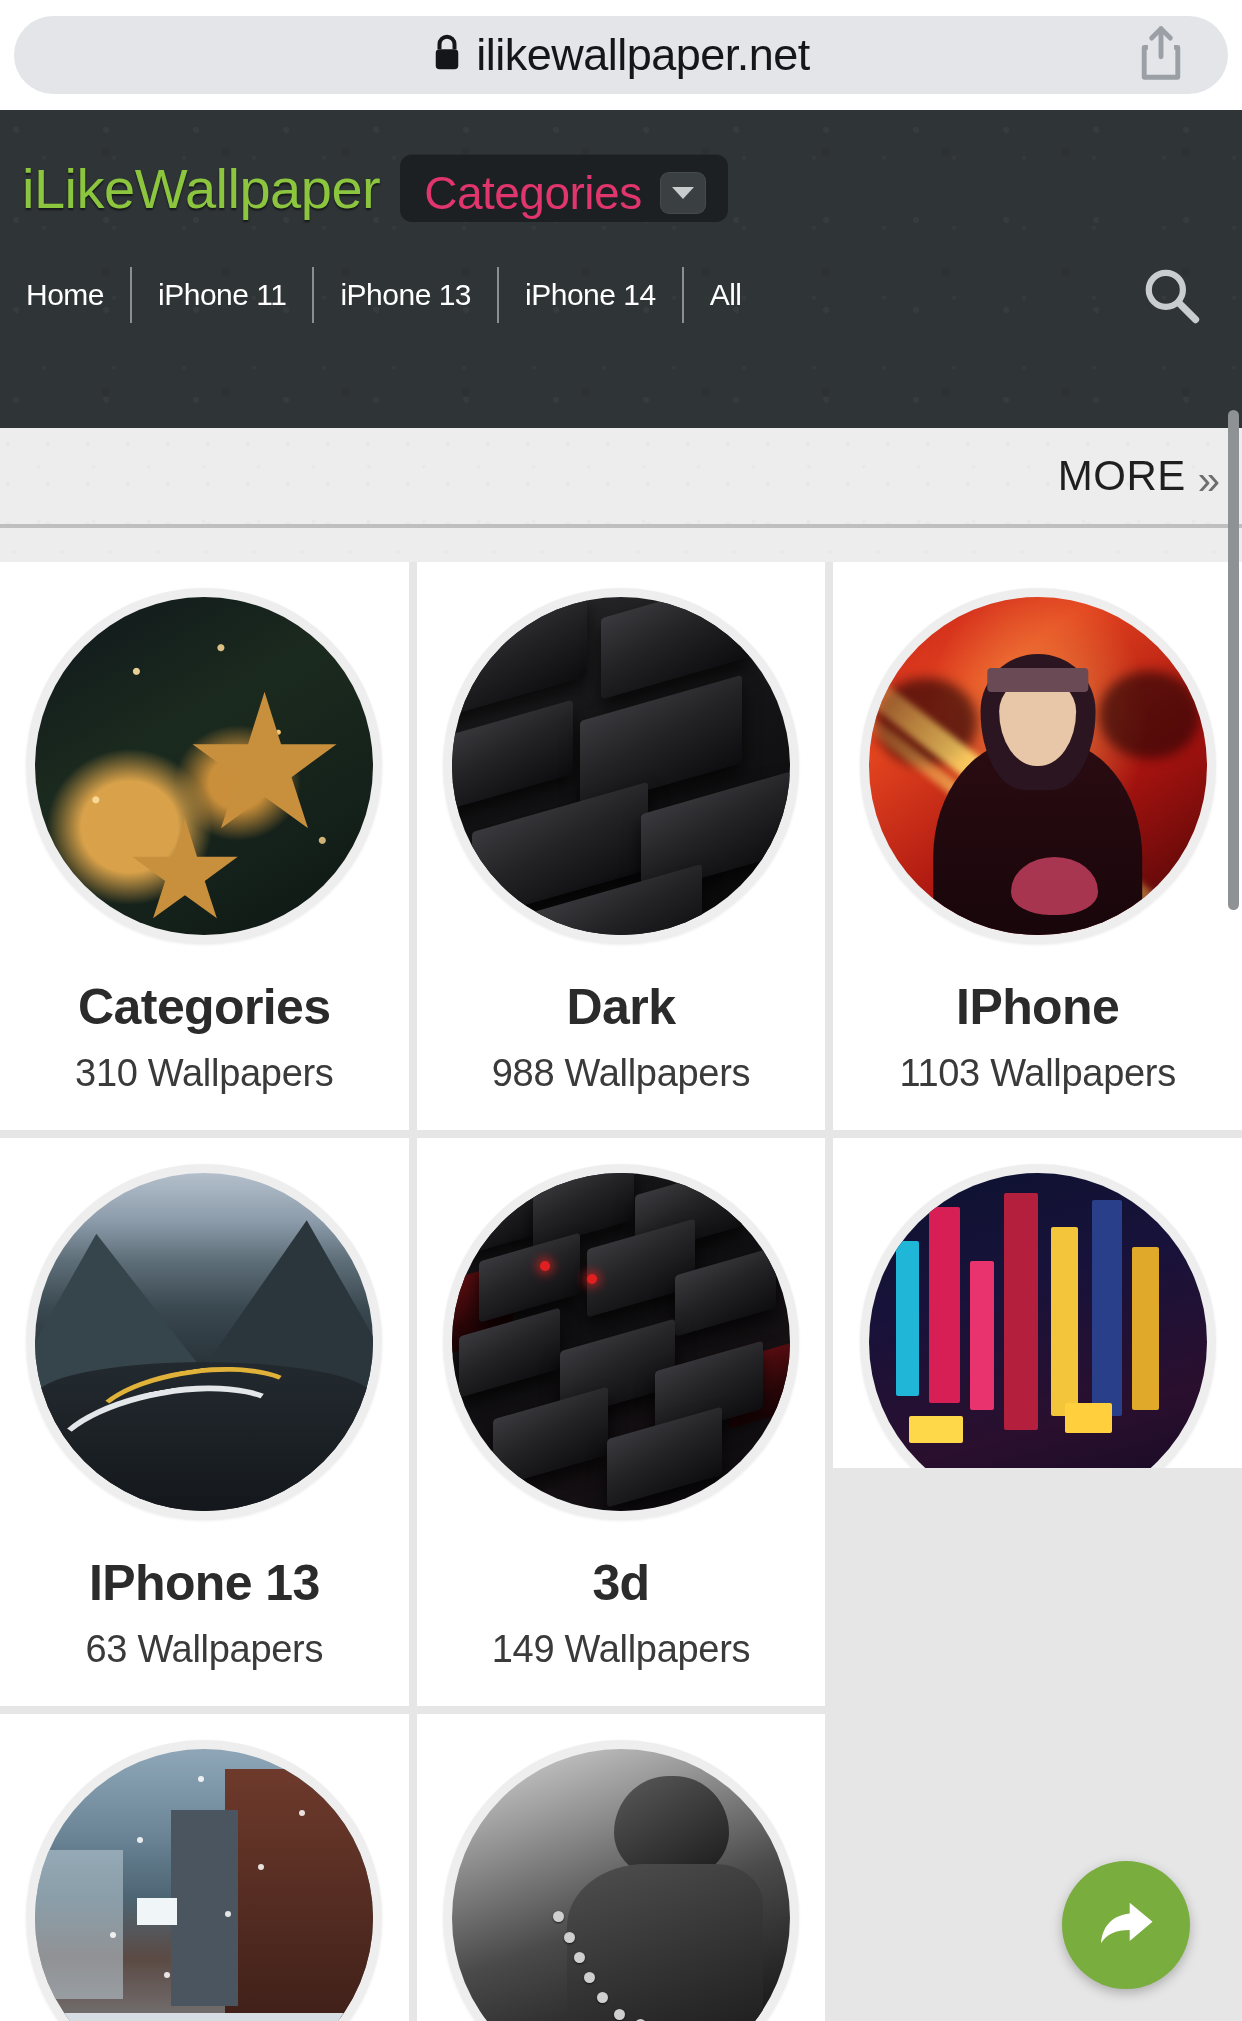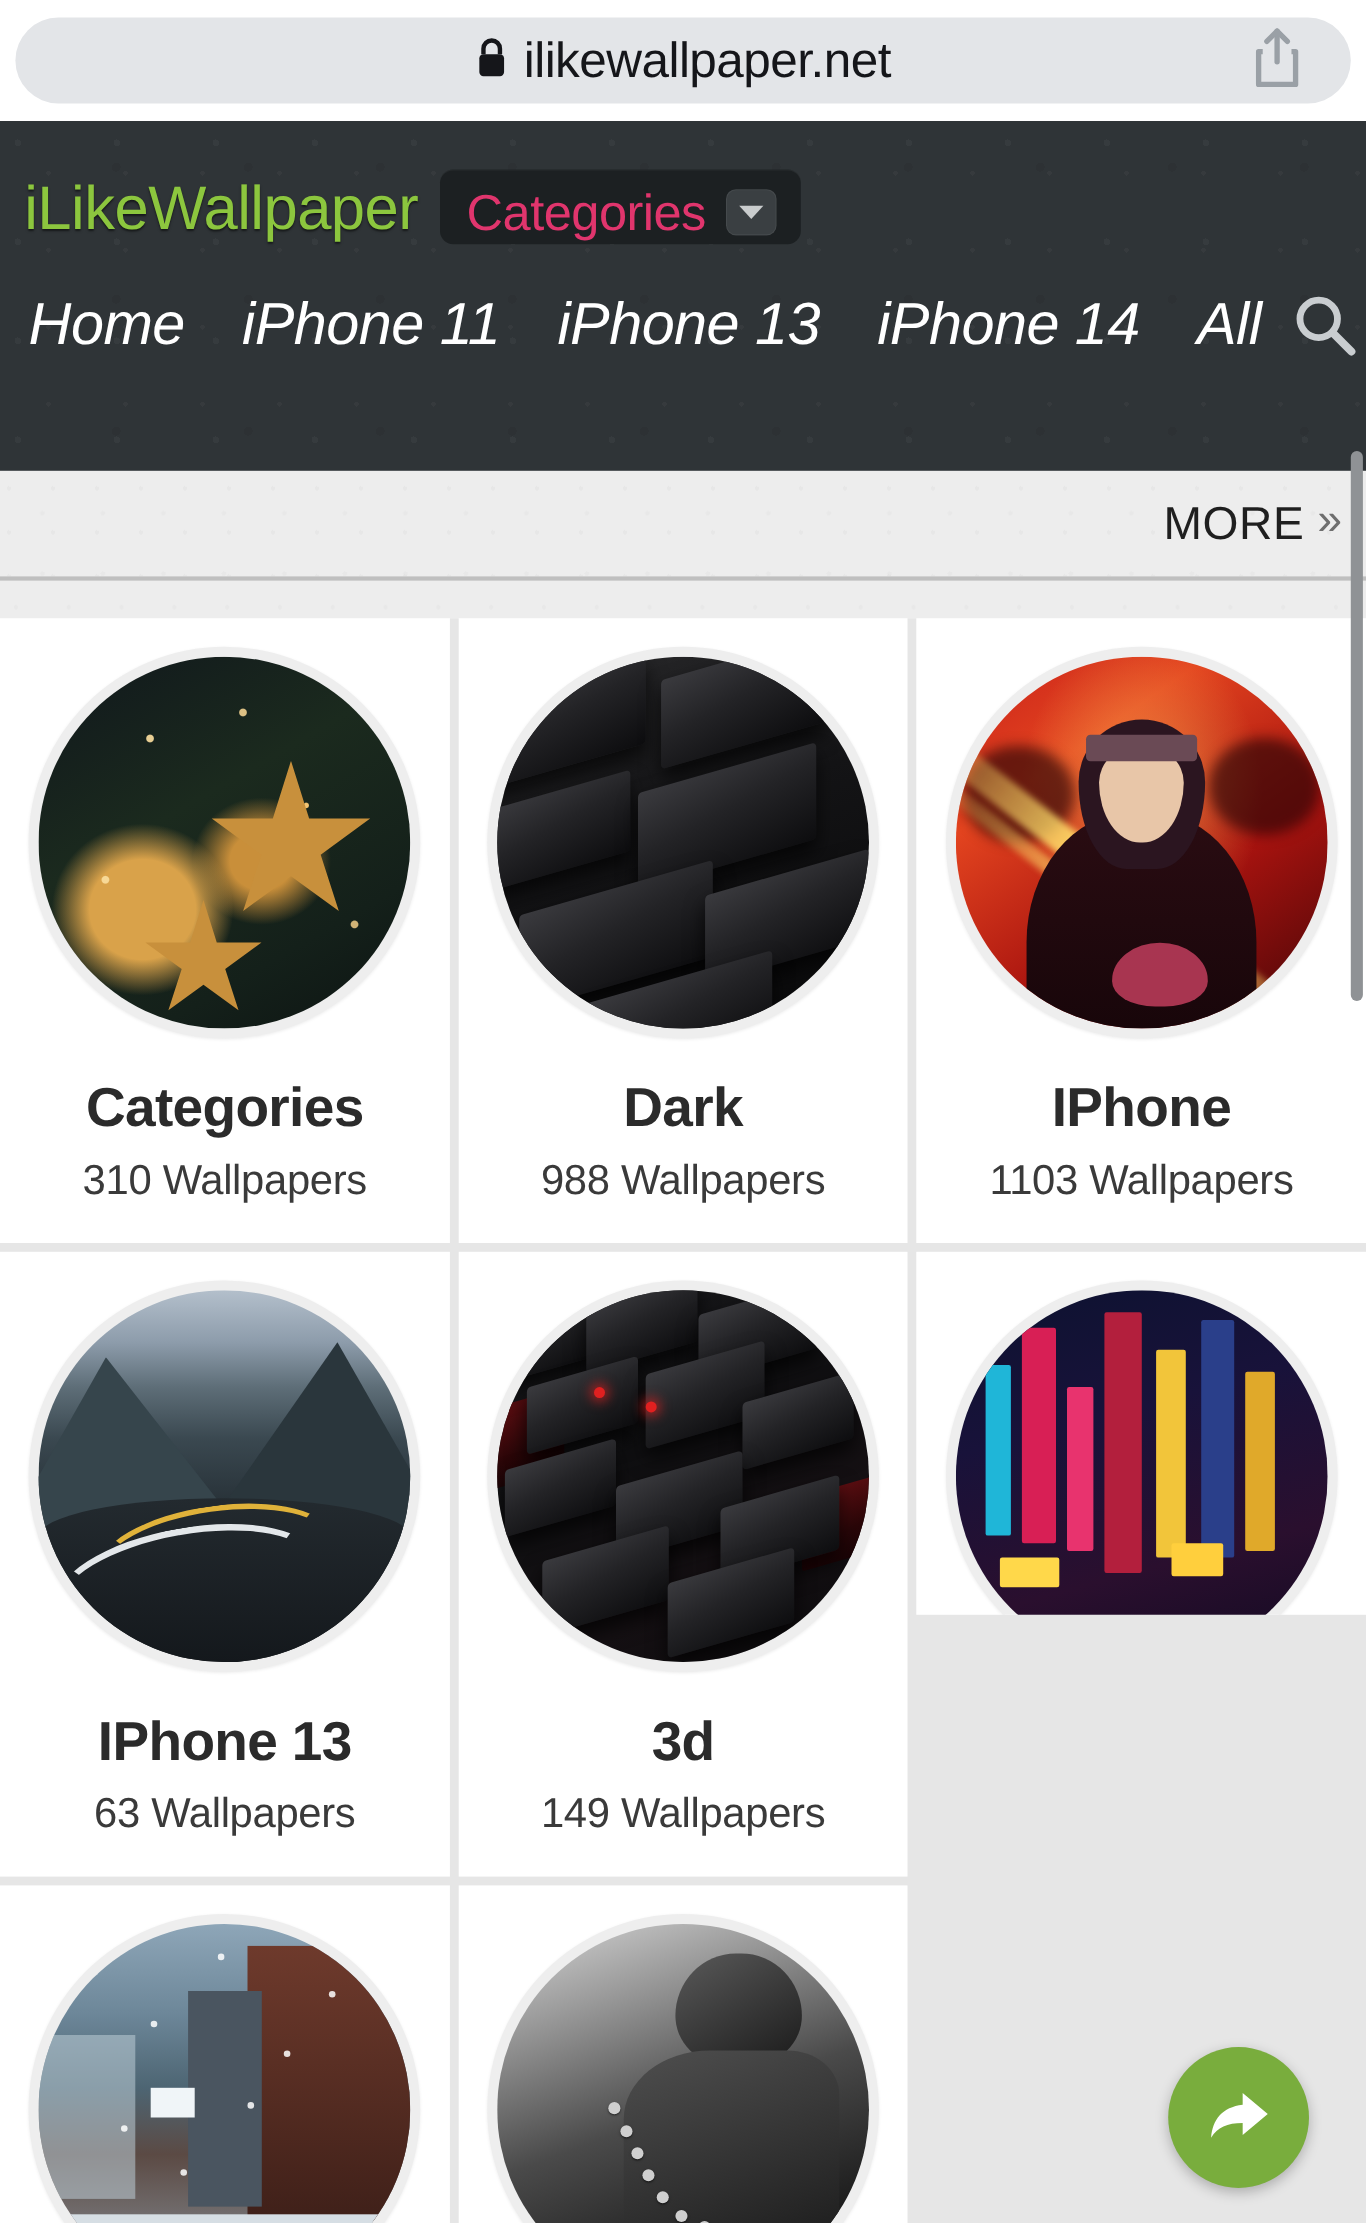--- a/index.html
+++ b/index.html
@@ -104,26 +104,25 @@
     border-top: 12px solid #c9cccd;
   }
 
   .nav-row {
     display: flex;
     align-items: center;
     margin-top: 36px;
     height: 74px;
   }
   .nav-link {
-    font-size: 54px;
+    font-size: 30px;
     color: #ffffff;
     padding: 0 26px;
     white-space: nowrap;
     letter-spacing: -0.5px;
-    font-style: italic;
   }
   .nav-link:first-child { padding-left: 4px; }
   .nav-sep {
     width: 2px;
     height: 56px;
     background: #8a8f92;
   }
   .search-btn {
     margin-left: auto;
     padding-right: 18px;
@@ -145,21 +144,21 @@
     border-bottom: 4px solid #bfbfbf;
   }
   .section-title {
     font-size: 42px;
     color: #2b2b2b;
     letter-spacing: -0.4px;
   }
   .section-more {
     margin-left: auto;
     display: flex;
-    align-items: flex-start;
+    align-items: flex-end;
     gap: 12px;
   }
   .more-label {
     font-size: 42px;
     color: #1f1f1f;
     letter-spacing: 0.5px;
   }
   .more-chevrons {
     font-size: 40px;
     color: #6e6e6e;

